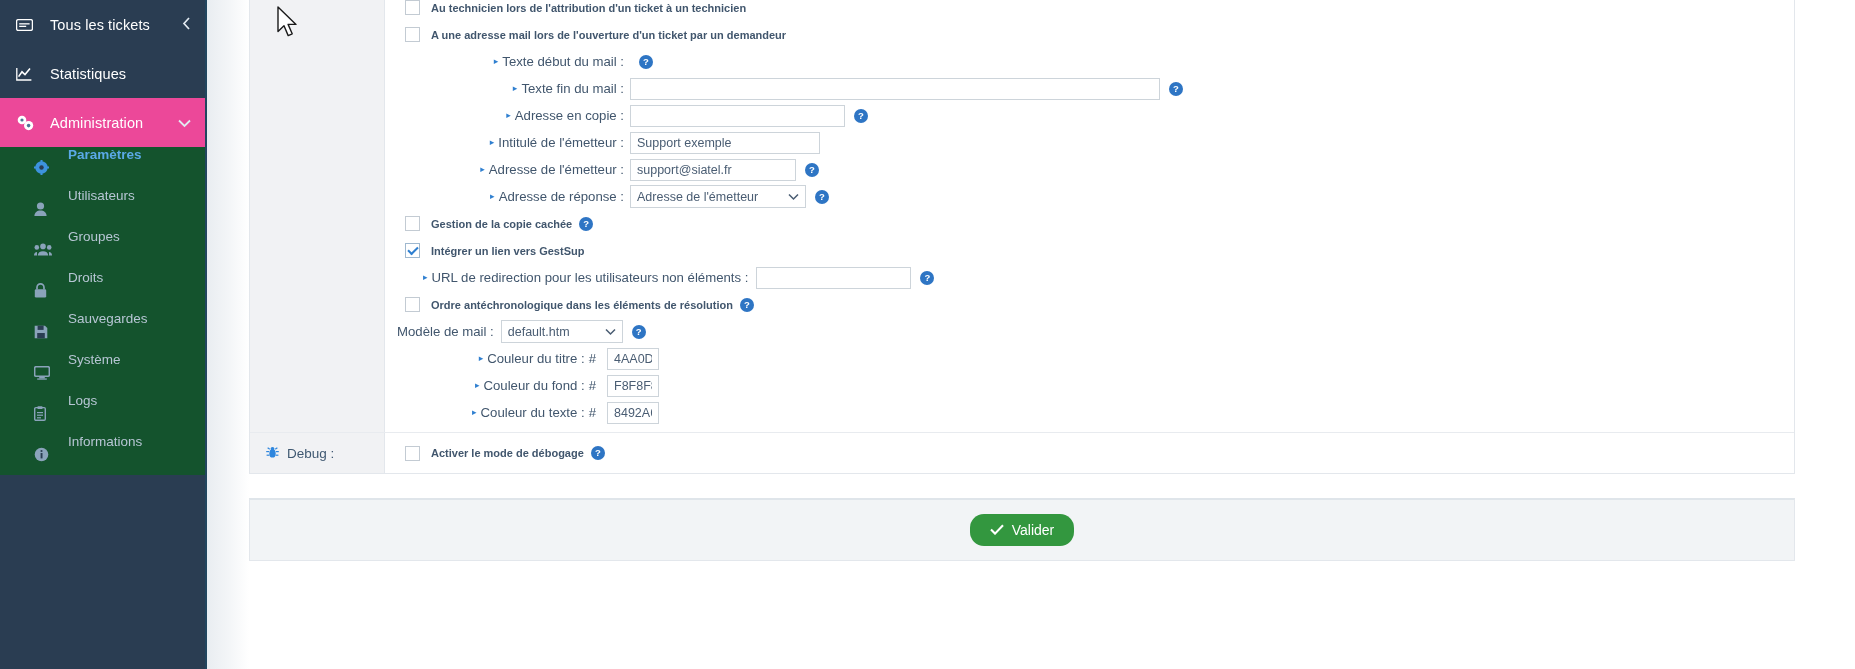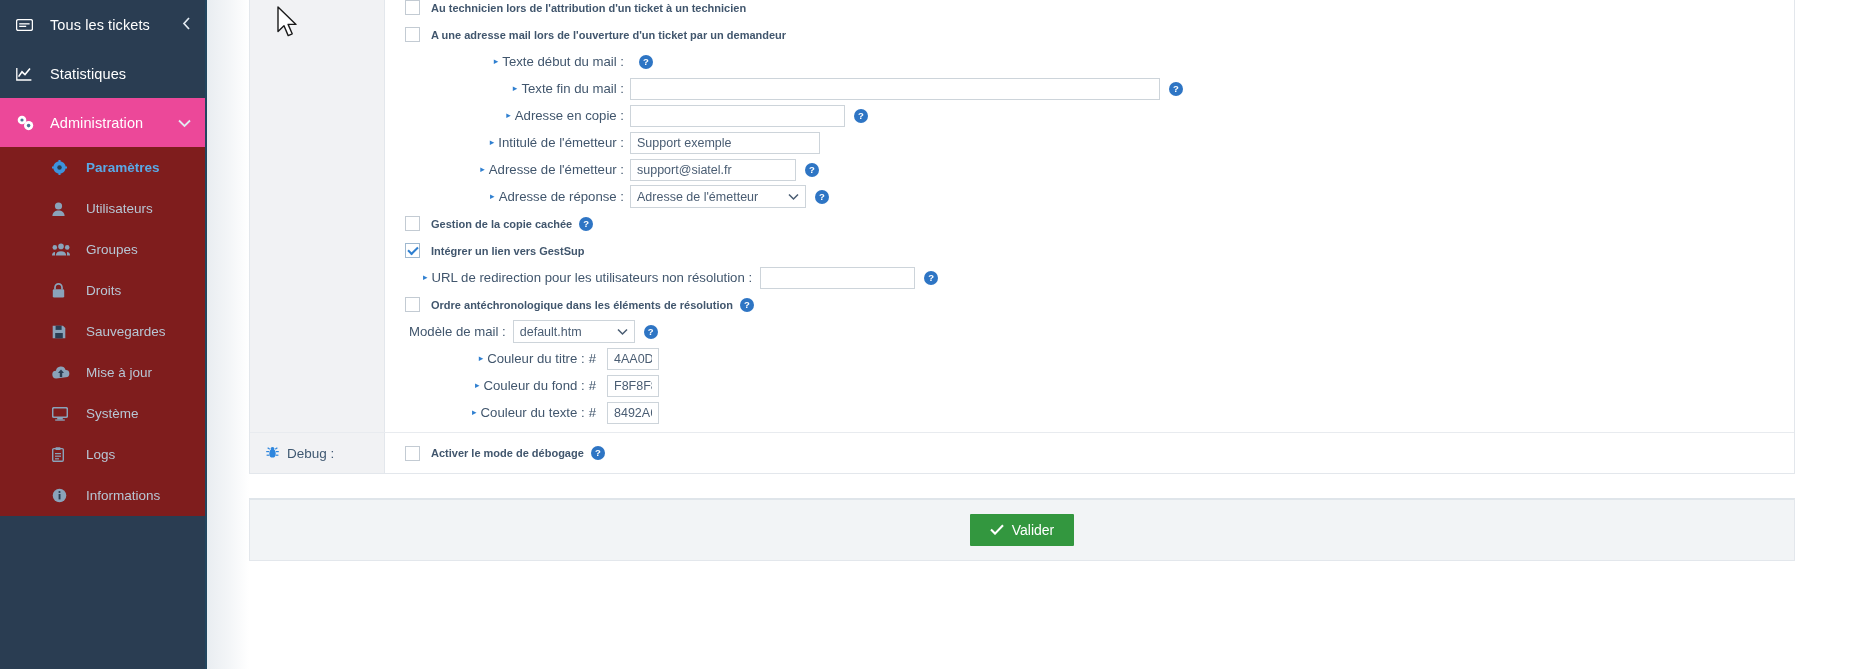--- a/index.html
+++ b/index.html
@@ -33,27 +33,27 @@
   .nav-top .ico {
     width: 24px; display:inline-flex; align-items:center; justify-content:flex-start;
     color: #ffffff; flex: 0 0 24px; margin-right: 10px;
   }
   .nav-top.active { background: #ec4899; }
   .nav-top .chev-right {
     position: absolute; right: 16px; top: 50%; transform: translateY(-50%);
     color: #e2eaf1; font-size: 14px;
   }
   .nav-sub {
-    display: flex; align-items: center;
+    display: flex; 
     height: 41px;
-    padding-left: 52px;
+    padding-left: 34px;
     color: #b7c6d4;
     font-size: 13.5px;
     cursor: pointer;
-    background: #7f1d1d;
+    background: #14532d;
   }
   .nav-sub .ico {
     width: 24px; flex:0 0 24px; margin-right: 10px;
     display:inline-flex; align-items:center; justify-content:flex-start;
     color: #7f9ab3;
   }
   .nav-sub.current { color: #5aa9e6; font-weight: bold; }
   .nav-sub.current .ico { color: #3d93dd; }
   .sb-right-edge {
     position:absolute; right:0; top:0; width:2px; height:669px; background:#22465f;
@@ -198,21 +198,21 @@
     background: #33973f;
     color: #ffffff;
     border: none;
     font-family: "Liberation Sans", sans-serif;
     font-size: 14px;
     padding: 8px 20px;
     display: inline-flex;
     align-items: center;
     gap: 8px;
     cursor: pointer;
-    border-radius: 1px;
+    border-radius: 14px;
   }
   .btn-valid .chk { font-size: 13px; }
 
   
   .page-left-edge {
     position:absolute; left:207px; top:0; width:42px; height:669px;
     background: linear-gradient(to right,#e9edf1 0%, #f4f6f8 55%, #ffffff 100%);
   }
   .page-right-edge {
     position:absolute; right:0; top:0; width:34px; height:669px; background:#ffffff;
@@ -330,32 +330,20 @@
         <span class="ico">
           <svg width="14" height="14" viewBox="0 0 14 14">
               <path d="M0.7 0.7h10.3L13.3 3v10.3H0.7z" fill="#8aa3ba"></path>
               <rect x="3.6" y="0.7" width="6" height="4.2" fill="#2a3d52"></rect>
               <rect x="3.2" y="8" width="7.6" height="5.3" fill="#2a3d52"></rect>
             </svg>
         </span>
         <span>Sauvegardes</span>
       </div>
 
-      <div class="nav-sub">
-        <span class="ico">
-          <svg width="18" height="13" viewBox="0 0 18 13">
-              <path d="M4.3 12.4a3.8 3.8 0 01-.4-7.6A5 5 0 0113.6 4a3.6 3.6 0 01.3 7.2z" fill="#8aa3ba"></path>
-              <g fill="#2a3d52">
-                <polygon points="9,3.6 12,7 6,7"></polygon>
-                <rect x="7.8" y="6.7" width="2.4" height="4.4"></rect>
-              </g>
-            </svg>
-        </span>
-        <span>Mise à jour</span>
-      </div>
 
       <div class="nav-sub">
         <span class="ico">
           <svg width="16" height="14" viewBox="0 0 16 14">
               <rect x="0.7" y="0.7" width="14.6" height="9.6" rx="1.2" fill="none" stroke="#8aa3ba" stroke-width="1.5"></rect>
               <rect x="5.2" y="11" width="5.6" height="1.5" fill="#8aa3ba"></rect>
               <rect x="3.2" y="12.4" width="9.6" height="1.3" fill="#8aa3ba"></rect>
             </svg>
         </span>
         <span>Système</span>
@@ -490,33 +478,33 @@
           </div>
 
           <div class="line ck">
             <span class="cbx checked"></span>
             <span class="ck-text">Intégrer un lien vers GestSup</span>
           </div>
 
           <div class="line" style="padding-left:38px">
             <span class="flabel">
                 <span class="tri">▸</span>
-                <span>URL de redirection pour les utilisateurs non résolution :</span>
+                <span>URL de redirection pour les utilisateurs non éléments :</span>
               </span>
             <input class="tbox" type="text" style="width: 155px; margin-left: 8px;" value="">
             <span class="hlp">?</span>
           </div>
 
           <div class="line ck">
             <span class="cbx"></span>
             <span class="ck-text">Ordre antéchronologique dans les éléments de résolution</span>
             <span class="hlp tight">?</span>
           </div>
 
-          <div class="line" style="padding-left:24px">
+          <div class="line" style="padding-left:12px">
             <span class="flabel">Modèle de mail :</span>
             <span class="selwrap" style="margin-left:7px">
               <select class="sbox" style="width:122px">
                 <option>default.htm</option>
               </select>
               <span class="caret">
                 <svg width="11" height="7" viewBox="0 0 11 7">
                     <polyline points="1,1 5.5,5.6 10,1" fill="none" stroke="#4a5d73" stroke-width="1.5"></polyline>
                   </svg>
               </span>

